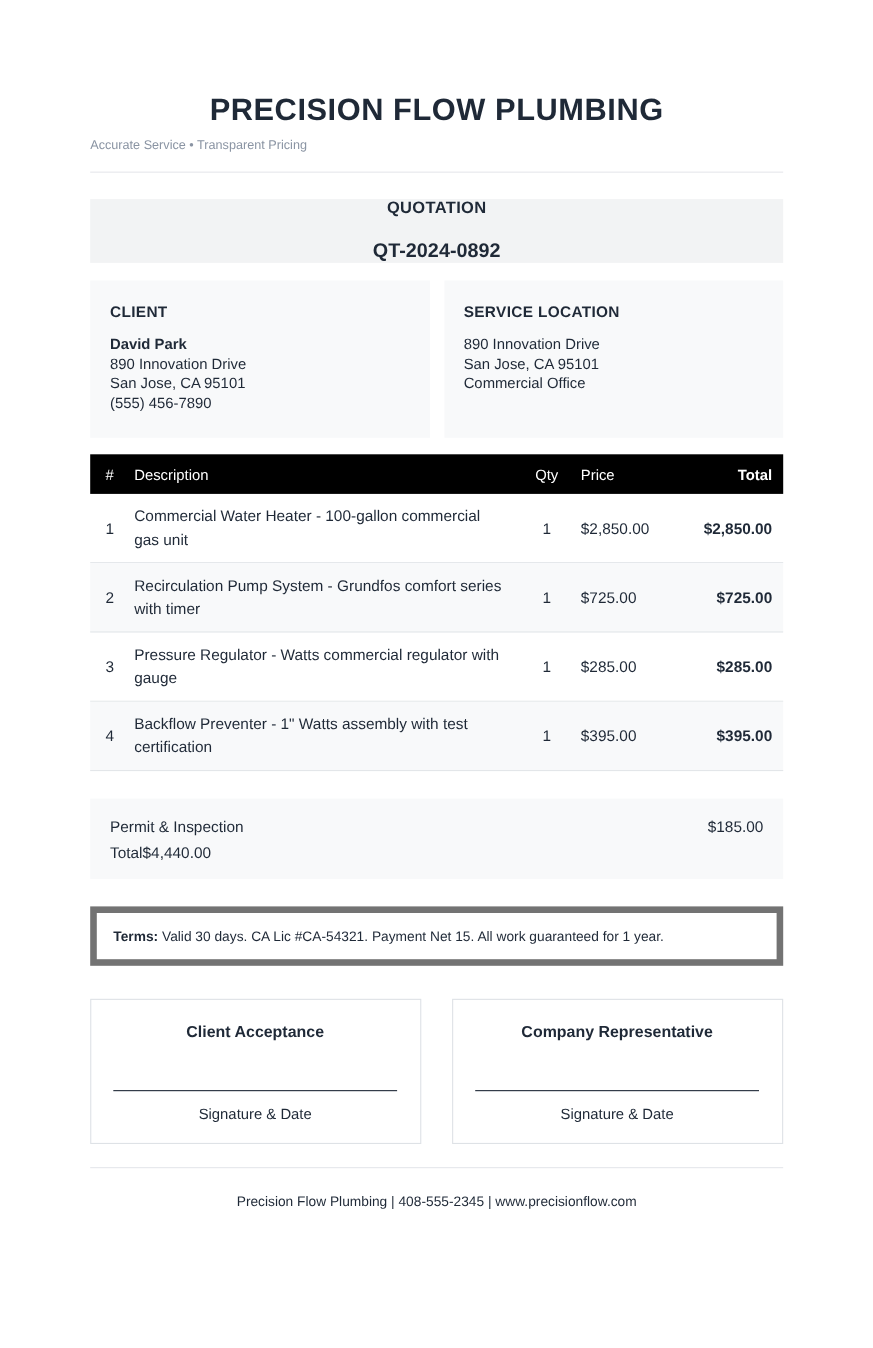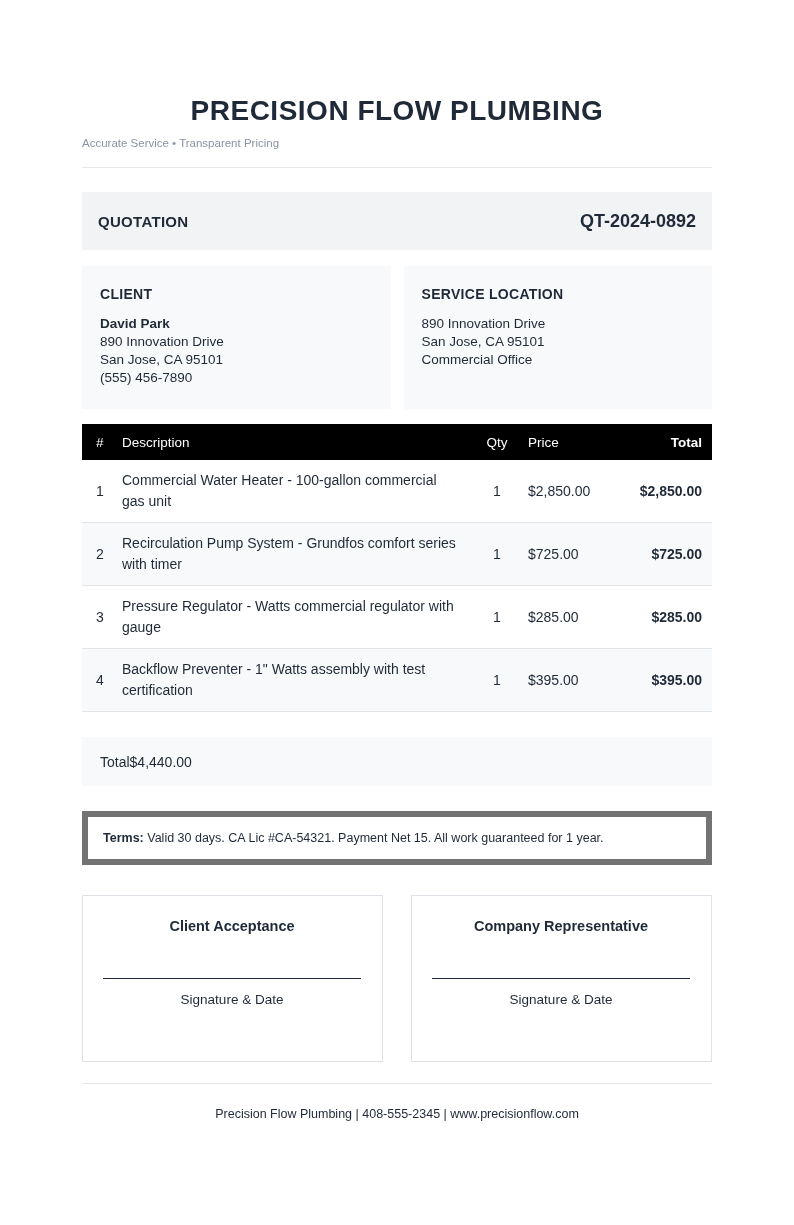--- a/index.html
+++ b/index.html
@@ -2,21 +2,21 @@
 <html><head>
 <meta charset="utf-8">
 <style>
   * { margin: 0; padding: 0; box-sizing: border-box; }
   html, body {
     background: #ffffff;
     font-family: "Liberation Sans", "DejaVu Sans", sans-serif;
     color: #1f2937;
   }
   body { width: 794px; min-height: 1225px; margin: 0 auto; }
-  .page { width: 630px; margin: 11px auto; padding-top: 84px; padding-bottom: 60px; }
+  .page { width: 630px; margin: 0 auto; padding-top: 84px; padding-bottom: 60px; }
 
   
   .company-name {
     text-align: center;
     font-size: 28px;
     font-weight: bold;
     letter-spacing: 0.5px;
     color: #1f2937;
     line-height: 1.15;
   }
@@ -34,20 +34,21 @@
 
   
   .quote-bar {
     margin-top: 24px;
     background: #f2f3f4;
     height: 58px;
     display: flex;
     align-items: center;
     justify-content: space-between;
     padding: 0 16px;
+    flex-direction: column;
   }
   .quote-label { font-size: 15px; font-weight: bold; letter-spacing: 0.3px; }
   .quote-number { font-size: 18px; font-weight: bold; text-align: right; }
 
   
   .two-col { margin-top: 16px; display: flex; gap: 13px; }
   .info-box {
     flex: 1;
     background: #f8f9fa;
     padding: 20px 18px 22px 18px;
@@ -113,21 +114,21 @@
     font-size: 12.5px;
     line-height: 16px;
   }
   .terms-box .terms-label { font-weight: bold; }
 
   
   .signatures { margin-top: 30px; display: flex; gap: 28px; }
   .sig-box {
     flex: 1;
     border: 1px solid #dee2e6;
-    height: 167px;
+    height: 132px;
     text-align: center;
     padding: 22px 21px 0 20px;
   }
   .sig-title { font-size: 14.5px; font-weight: bold; }
   .sig-line {
     border: none;
     border-top: 1.5px solid #1f2937;
     margin: 44px 0 0 0;
   }
   .sig-caption { font-size: 13.5px; margin-top: 13px; }
@@ -205,20 +206,24 @@
     <div class="t-grid trow alt">
       <span class="cell-num">4</span>
       <span class="cell-desc">Backflow Preventer - 1" Watts assembly with test certification</span>
       <span class="cell-qty">1</span>
       <span class="cell-price">$395.00</span>
       <span class="cell-total">$395.00</span>
     </div>
   </div>
 
   <div class="totals-box">
+    <div class="totals-line last">
+      <span>Permit &amp; Inspection</span>
+      <span>$185.00</span>
+    </div>
     <div class="total-line">
       <span>Total</span>
       <span>$4,440.00</span>
     </div>
   </div>
 
   <div class="terms-box">
     <span class="terms-label">Terms:</span>
     <span>Valid 30 days. CA Lic #CA-54321. Payment Net 15. All work guaranteed for 1 year.</span>
   </div>

